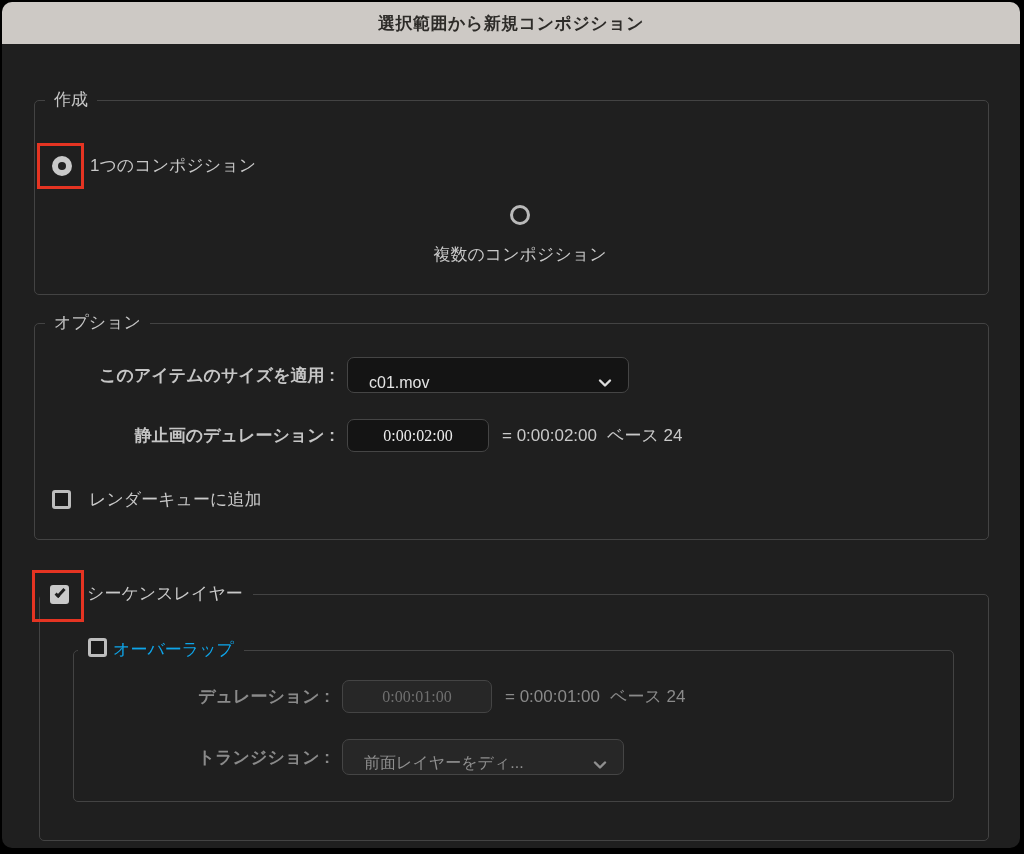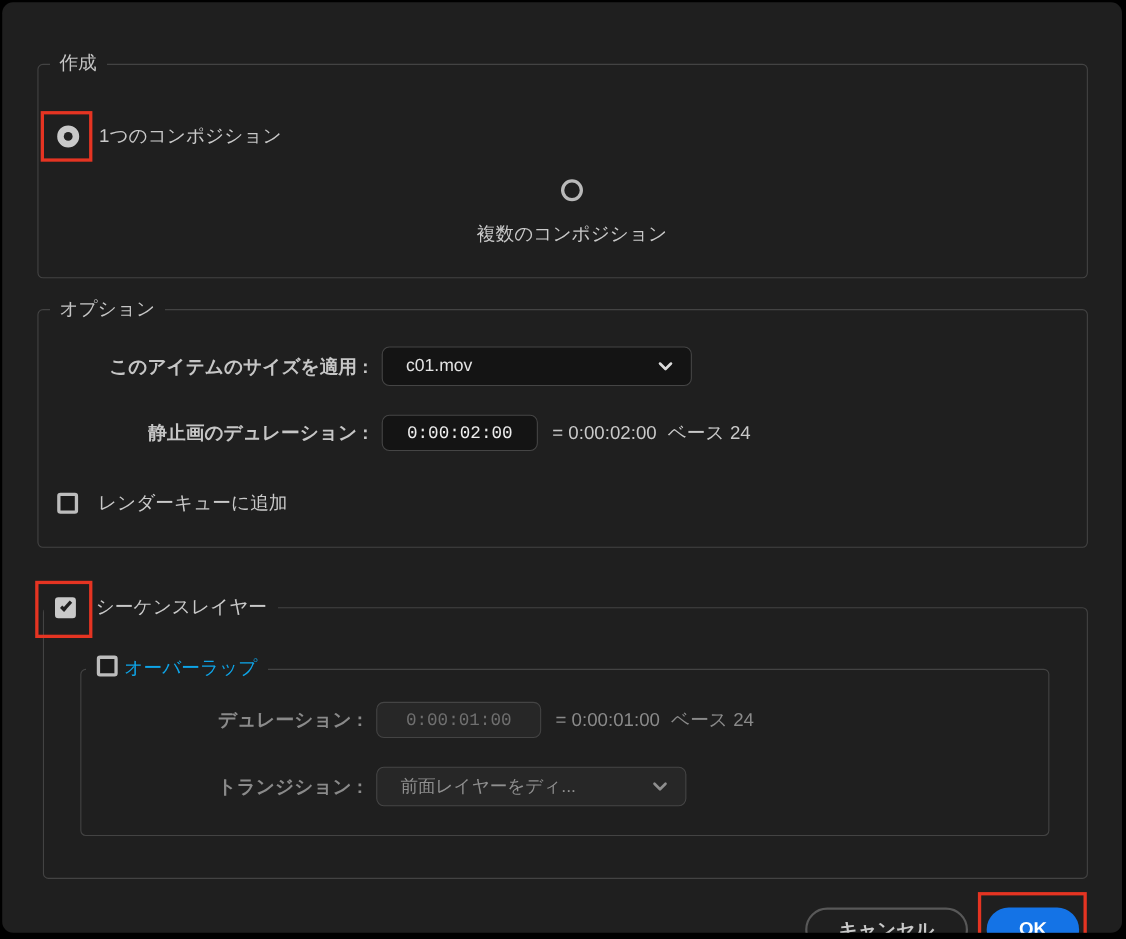--- a/index.html
+++ b/index.html
@@ -85,36 +85,36 @@
   .checkbox.checked .tick { display: block; }
   
   .tc-input {
     width: 142px; height: 33px;
     margin-left: 12px;
     background: #141414;
     border: 1px solid #454545;
     border-radius: 7px;
     color: #ececec;
     font-size: 16px; text-align: center;
-    font-family: Liberation Mono, monospace;
+    font-family: Liberation Serif, serif;
     outline: none;
   }
   .tc-input:disabled {
     width: 150px;
     background: #272727;
     border-color: #444;
     color: #6f6f6f;
   }
   .dropdown {
     width: 282px; height: 36px;
     margin-left: 12px;
     background: #141414;
     border: 1px solid #454545;
     border-radius: 7px;
-    display: flex; align-items: center;
+    display: flex; align-items: flex-end;
     padding: 0 14px 0 21px;
     cursor: default;
     gap: 26px;
   }
   .dropdown .dd-value { font-size: 16px; color: #e4e4e4; flex: 1; white-space: nowrap; overflow: hidden; }
   .dropdown.disabled { background: #272727; border-color: #454545; }
   .dropdown.disabled .dd-value { color: #8f8f8f; }
   .chev { flex: none; }
   .equals-text { font-size: 17px; color: #c9c9c9; margin-left: 13px; white-space: nowrap; }
   .base-text { font-size: 17px; color: #c9c9c9; margin-left: 10px; white-space: nowrap; }
@@ -179,20 +179,23 @@
     background: #1473e6;
     border: none;
     color: #fff;
   }
 </style>
 </head>
 <body>
 
 <div class="dialog">
 
+  <div class="titlebar">
+    <span>選択範囲から新規コンポジション</span>
+  </div>
 
   <fieldset class="group" id="create-group">
     <legend>作成</legend>
 
     <div class="check-row r1">
       <span class="annot-wrap">
         <span class="radio selected" role="radio" aria-checked="true">
           <span class="dot"></span>
         </span>
         <span class="annot radio-annot"></span>

